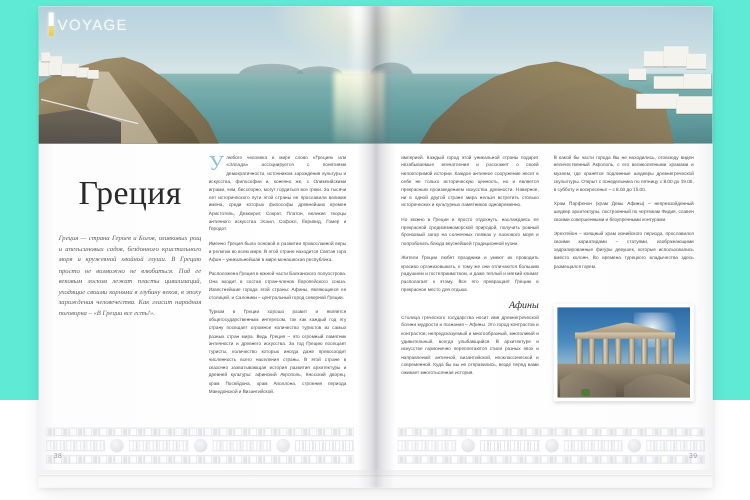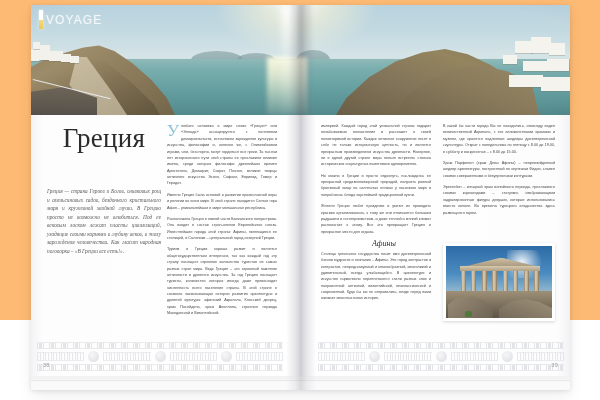--- a/index.html
+++ b/index.html
@@ -9,21 +9,21 @@
     height: 400px;
     overflow: hidden;
     background: #ffffff;
     font-family: "Liberation Sans", sans-serif;
   }
 
   #stage {
     position: relative;
     width: 600px;
     height: 320px;
-    background: #fdba74;
+    background: #5eead4;
   }
 
   
   .spread {
     position: absolute;
     left: 31px;
     top: 5px;
     width: 539px;
     height: 385px;
     background: #fbfbfc;
@@ -231,21 +231,21 @@
     position: absolute;
     left: 0; top: 110px; width: 258px; height: 275px;
   }
   .page-right {
     position: absolute;
     left: 281px; top: 110px; width: 258px; height: 275px;
   }
 
   .title-block {
     position: absolute;
-    left: 14px; top: 10px; width: 118px;
+    left: 14px; top: 26px; width: 118px;
     text-align: center;
   }
   .title {
     font-family: "Liberation Serif", serif;
     font-size: 27px;
     line-height: 1.02;
     color: #2b2b2b;
     letter-spacing: 0.3px;
   }
   .subtitle {
@@ -294,21 +294,21 @@
     margin-top: 1px;
   }
 
   .section-head {
     font-family: "Liberation Serif", serif;
     font-style: italic;
     font-size: 8px;
     color: #303030;
     margin-bottom: 2px;
     line-height: 1.1;
-    text-align: center;
+    text-align: right;
     margin-left: 16px;
   }
 
   
   .photo-frame {
     position: absolute;
     left: 131px; top: 128px;
     width: 112px; height: 78px;
     background: #ffffff;
     padding: 3px;

